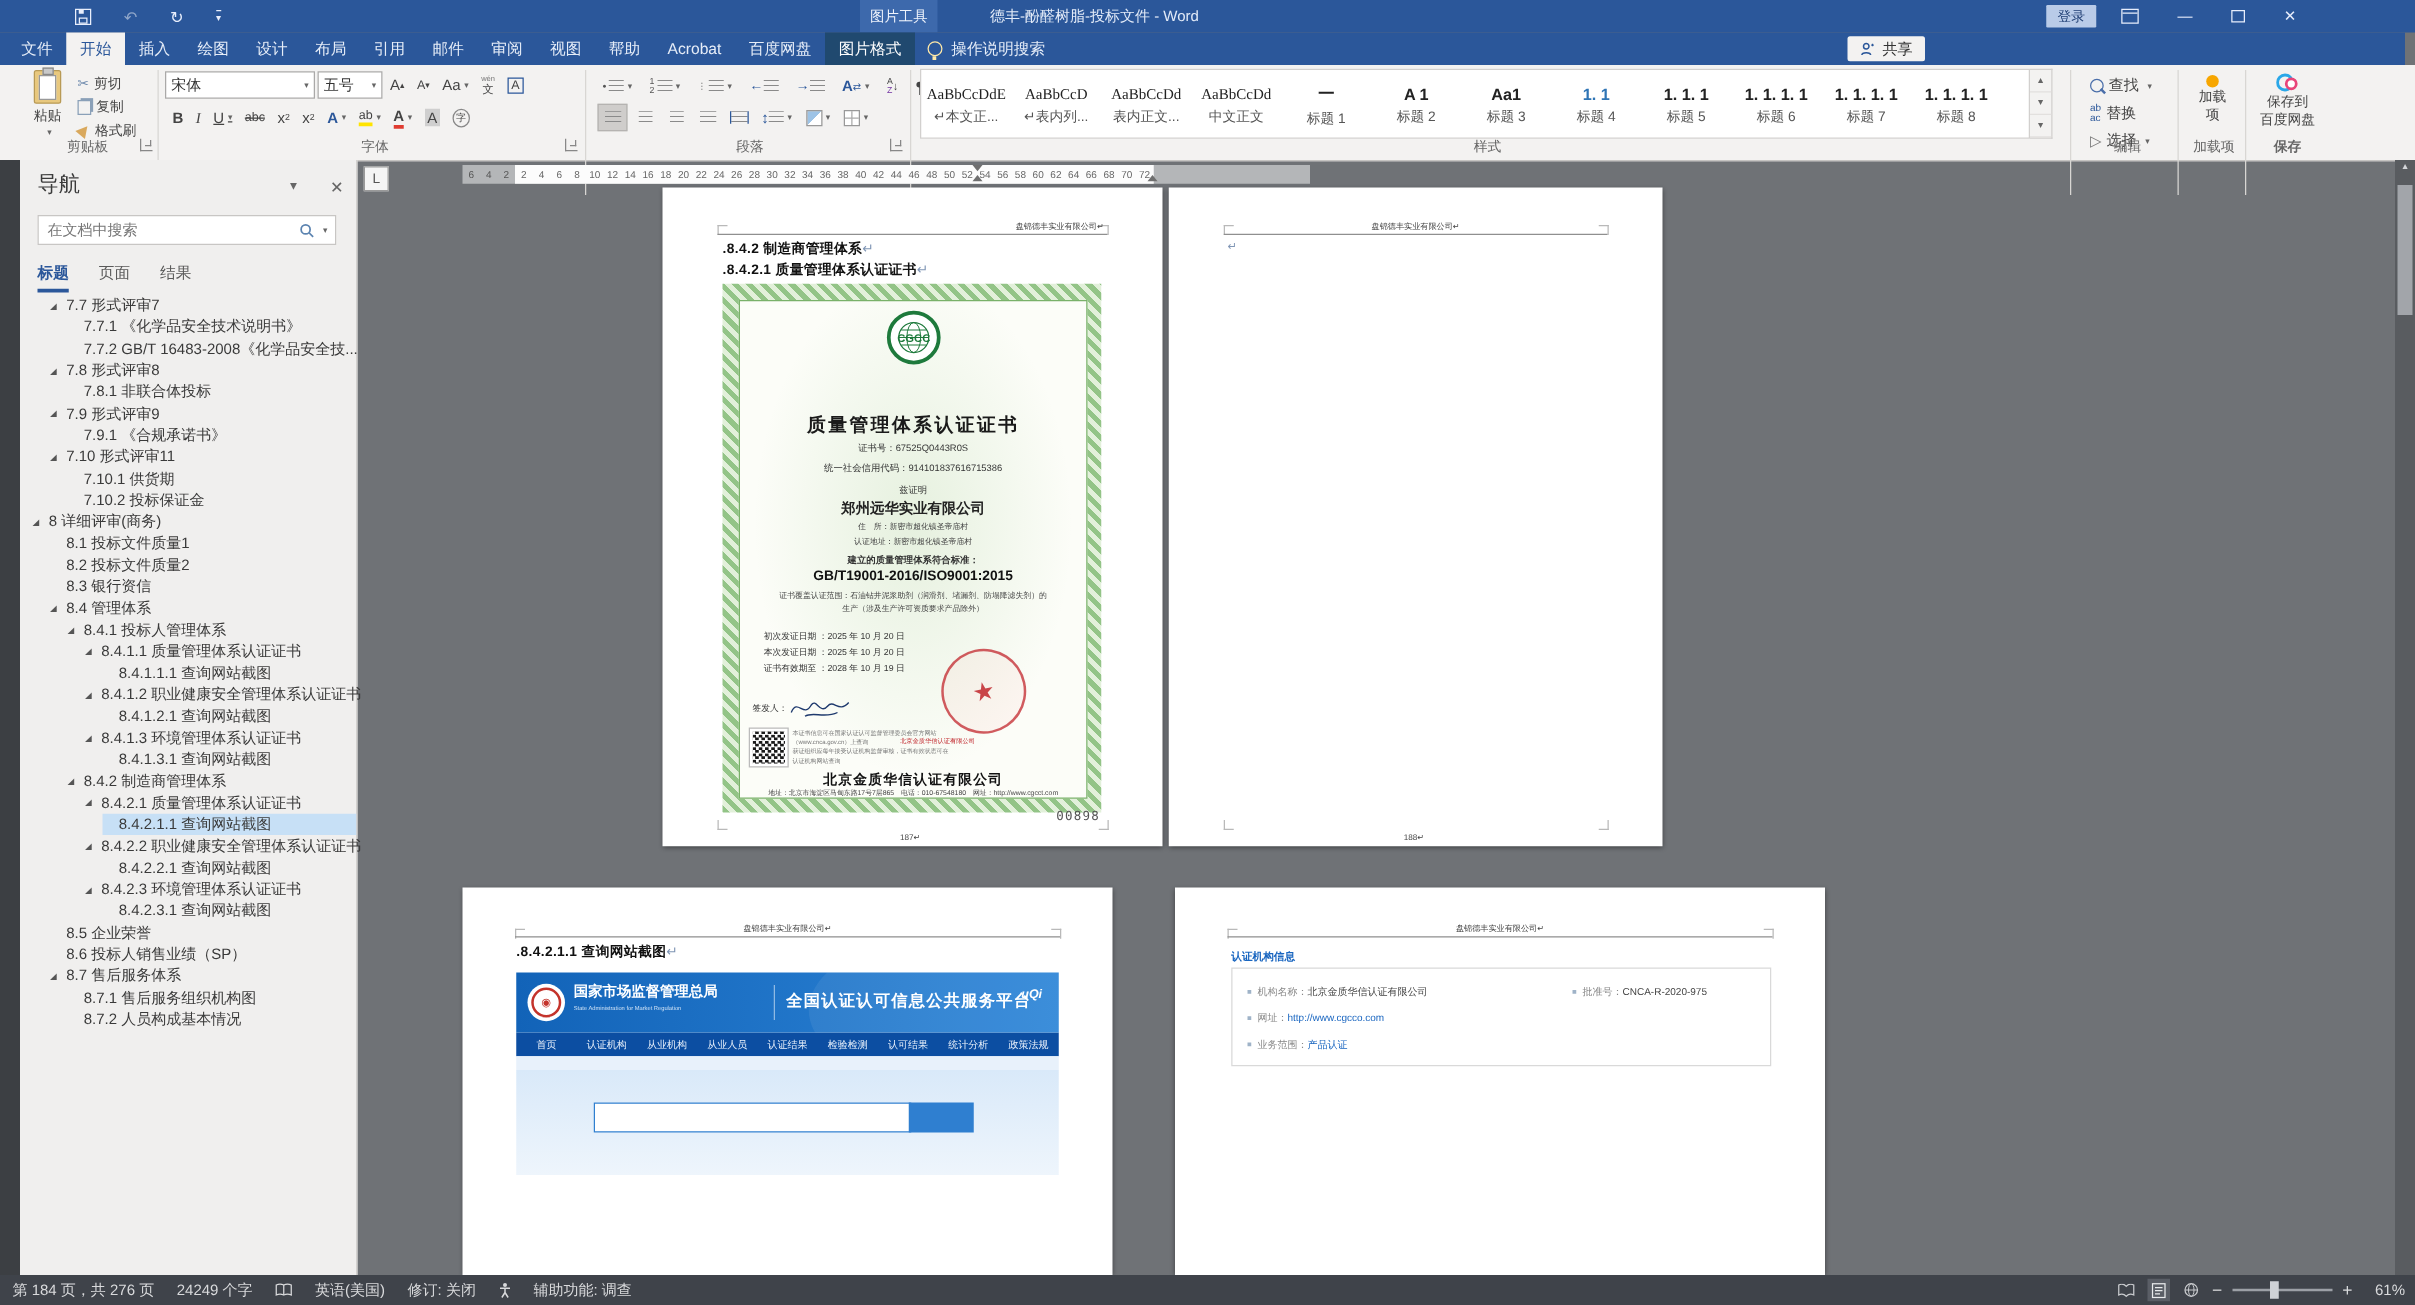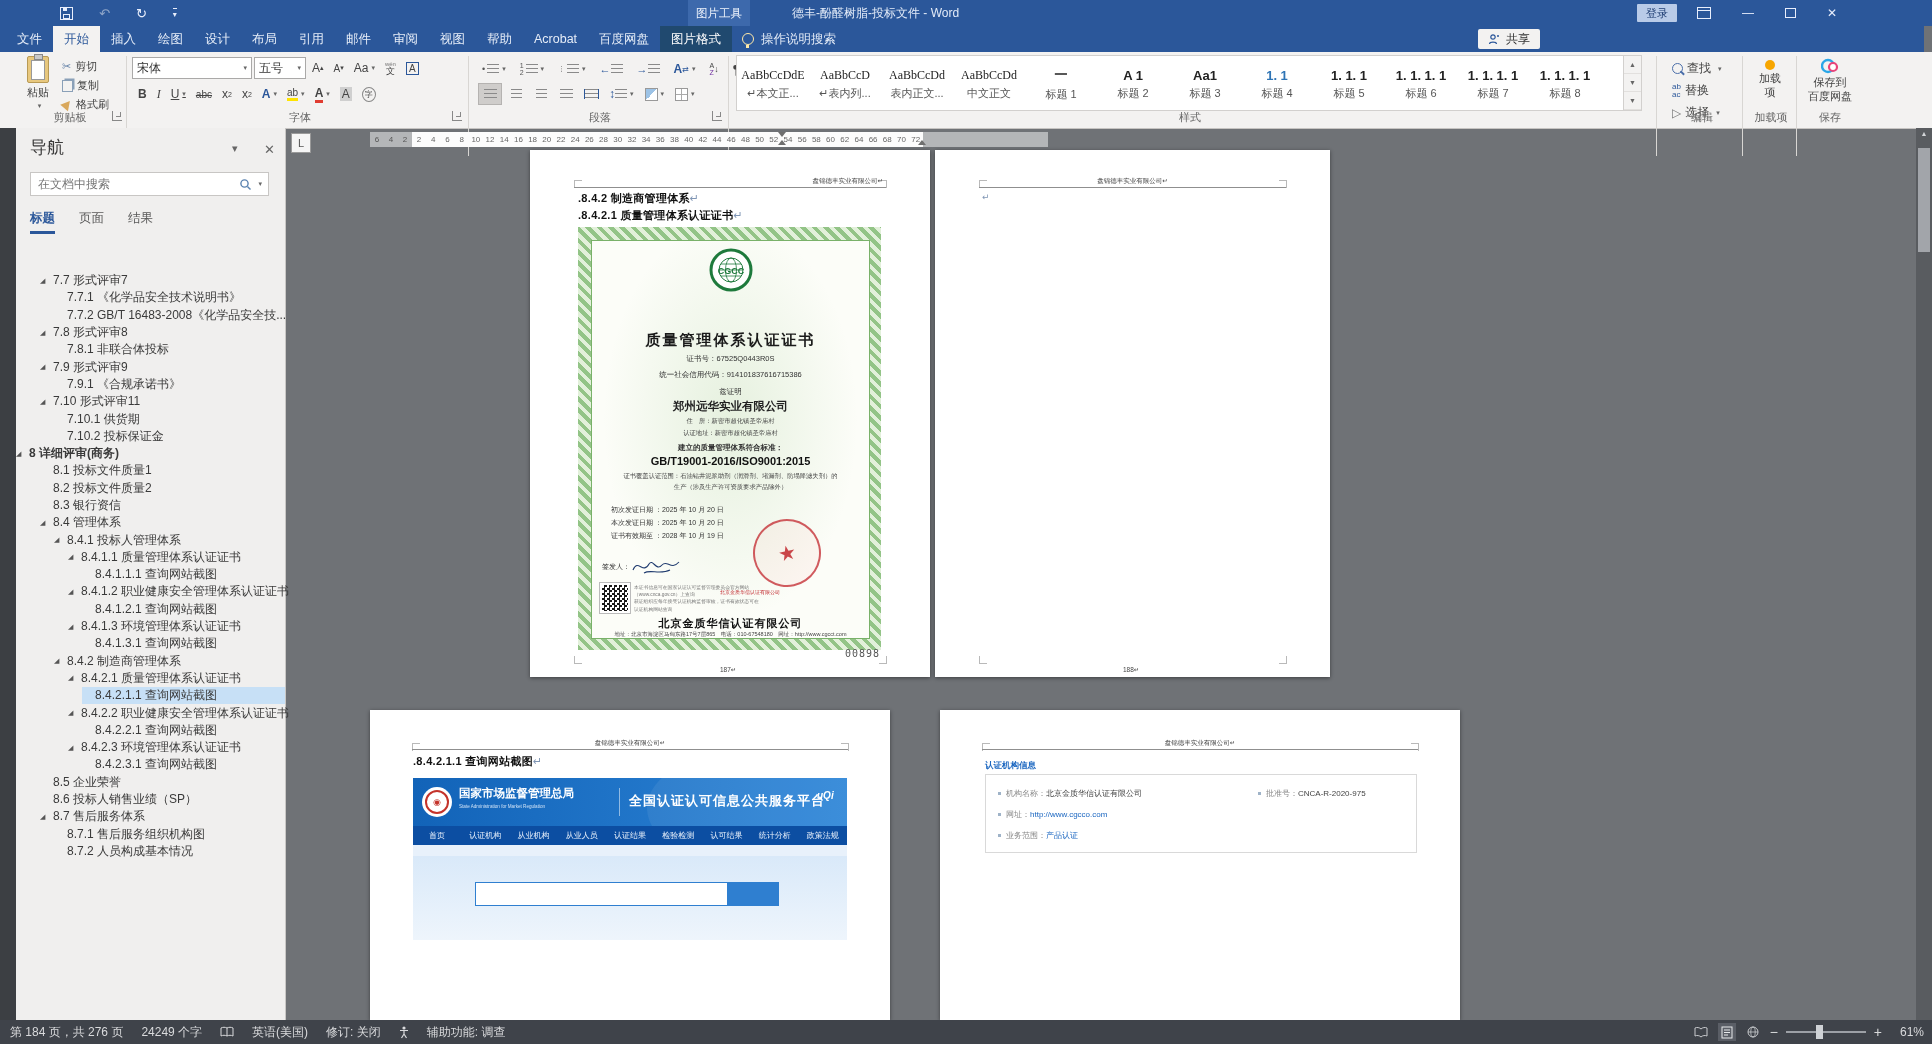--- a/index.html
+++ b/index.html
@@ -73,21 +73,21 @@
 
   
   .leftstrip{position:absolute;left:0;top:128px;width:16px;height:892px;background:#3c3f43;}
   .navpane{position:absolute;left:16px;top:128px;width:269px;height:892px;background:#f0efee;border-right:1px solid #c9c7c5;}
   .nav-title{position:absolute;left:14px;top:8px;font-size:17px;color:#3b3b3b;}
   .nav-ico{position:absolute;top:14px;font-size:11px;color:#666;}
   .nav-search{position:absolute;left:14px;top:44px;width:237px;height:22px;background:#fff;border:1px solid #c8c6c4;display:flex;align-items:center;}
   .nav-search .ph{flex:1;font-size:12px;color:#767676;padding-left:7px;}
   .nav-tabs{position:absolute;left:14px;top:82px;display:flex;gap:24px;font-size:12.5px;color:#595959;}
   .nav-tab.on{color:#2b579a;font-weight:bold;border-bottom:3px solid #2b579a;padding-bottom:4px;}
-  #nav-tree{position:absolute;left:0;top:108px;width:269px;margin-top:36px;}
+  #nav-tree{position:absolute;left:0;top:108px;width:269px;}
   .nav-row{height:17.3px;display:flex;align-items:center;}
   .nav-row .body{display:flex;align-items:center;flex:1;height:100%;}
   .nav-row.sel .body{background:#c7e0f6;}
   .tri{width:13px;font-size:7px;color:#555;text-align:left;flex:0 0 13px;}
   .nav-lb{font-size:12px;color:#3a3a3a;white-space:nowrap;overflow:hidden;}
 
   
   .tabsel{position:absolute;left:291px;top:133px;width:18px;height:18px;background:#f5f5f5;border:1px solid #9a9a9a;
           display:flex;align-items:center;justify-content:center;font-size:11px;color:#555;}
   .rulerbar{position:absolute;left:370px;top:132px;width:678px;height:15px;background:#b4b6b8;}
@@ -459,21 +459,21 @@
     <div class="glabel" style="left:1771px;">加载项</div>
     <div class="gsep" style="left:1796px;"></div>
 
     <div class="bigbtn" style="left:1802px;top:6px;width:56px;">
       <svg width="18" height="16" viewBox="0 0 18 16">
         <circle cx="7" cy="8" r="6" fill="none" stroke="#2aa7e8" stroke-width="2.4"></circle>
         <circle cx="12" cy="9" r="4" fill="#fff" stroke="#e8457a" stroke-width="2.2"></circle>
       </svg>
       <span class="twoline"><span>保存到</span><br><span>百度网盘</span></span>
     </div>
-    <div class="glabel" style="left:1830px;">保存</div>
+    <div class="glabel" style="left:1830px;font-weight:bold;">保存</div>
   </div>
 
   <div class="leftstrip"></div>
 
   <div class="navpane">
     <div class="nav-title">导航</div>
     <div class="nav-ico" style="left:216px;">▾</div>
     <div class="nav-ico" style="left:248px;font-size:13px;">✕</div>
     <div class="nav-search">
       <span class="ph">在文档中搜索</span>
@@ -542,21 +542,21 @@
             <span class="tri"></span>
             <span class="nav-lb">7.10.1 供货期</span>
           </div>
         </div>
         <div class="nav-row" style="padding-left: 38px;">
           <div class="body">
             <span class="tri"></span>
             <span class="nav-lb">7.10.2 投标保证金</span>
           </div>
         </div>
-        <div class="nav-row" style="padding-left: 0; font-weight: bold;">
+        <div class="nav-row" style="padding-left: 10px;">
           <div class="body">
             <span class="tri">◢</span>
             <span class="nav-lb">8 详细评审(商务)</span>
           </div>
         </div>
         <div class="nav-row" style="padding-left: 24px;">
           <div class="body">
             <span class="tri"></span>
             <span class="nav-lb">8.1 投标文件质量1</span>
           </div>

